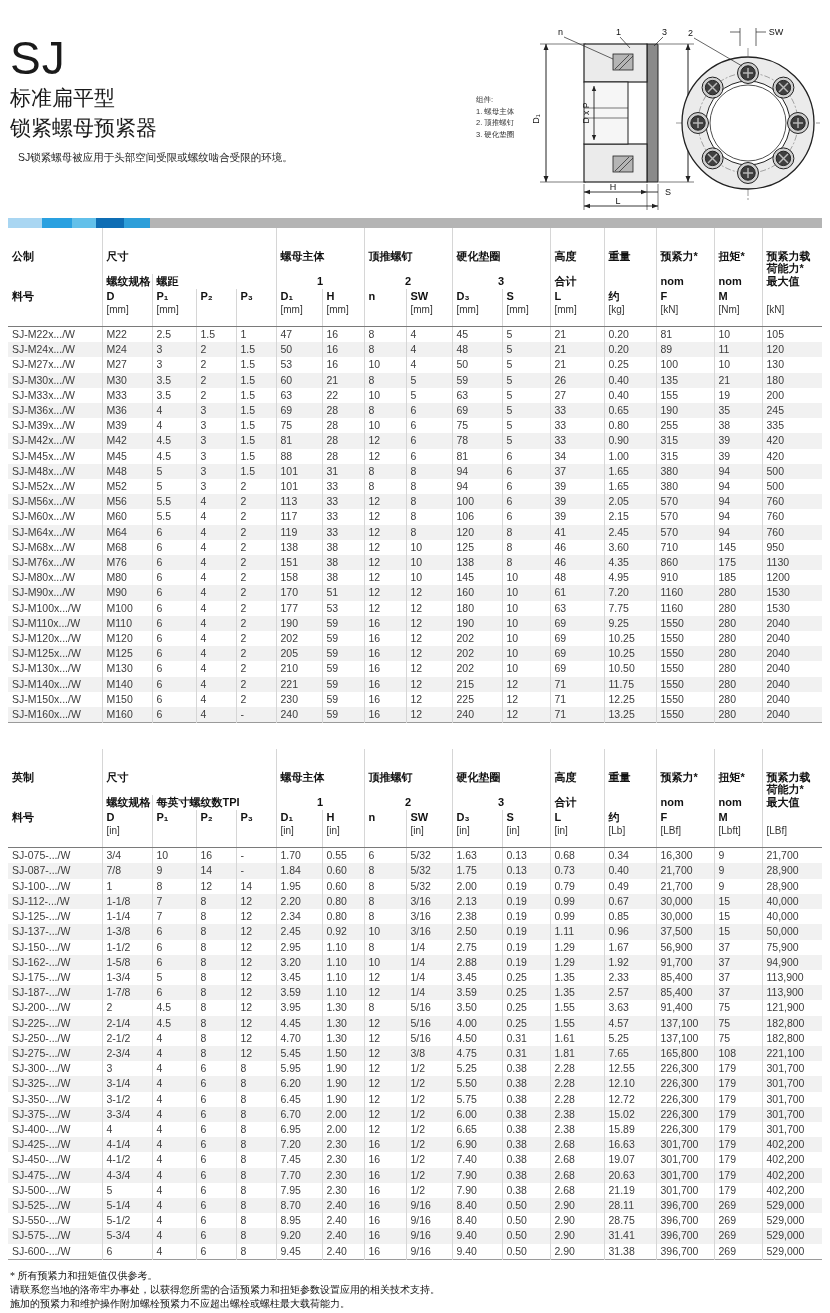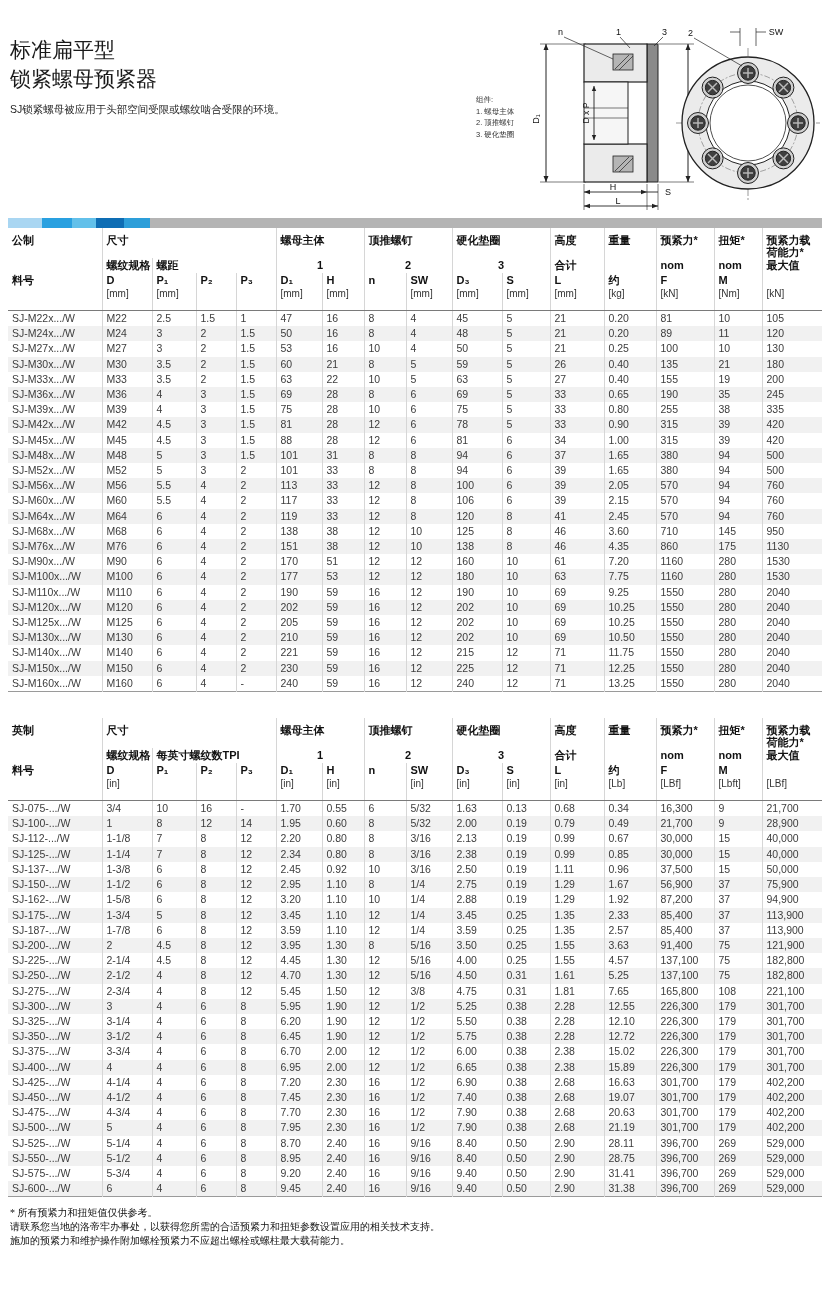--- a/index.html
+++ b/index.html
@@ -4,52 +4,53 @@
 <style>
   html,body { margin:0; padding:0; }
   body {
     width:830px; height:1313px; background:#ffffff; position:relative;
     font-family:"Liberation Sans", sans-serif; color:#1a1a1a; overflow:hidden;
   }
   .doc-header { position:relative; height:212px; }
   .title-block { position:absolute; left:10px; top:34px; }
   .product-code { font-size:46px; font-weight:normal; margin:0; letter-spacing:1px; line-height:1.05; }
   .subtitle { font-size:21px; font-weight:normal; margin:3px 0 0 0; line-height:1.25; }
-  .description { font-size:10.5px; margin:10px 0 0 0; color:#222; }
+  .description { font-size:10.5px; margin:10px 0 0 8px; color:#222; }
 
   .diagram-block { position:absolute; right:4px; top:24px; width:350px; height:186px; }
   .legend { position:absolute; left:0; top:70px; font-size:7.5px; color:#333; line-height:1.55; }
   .svg-section { position:absolute; left:52px; top:0; }
   .svg-front { position:absolute; right:2px; top:0; }
   svg text { font-family:"Liberation Sans", sans-serif; fill:#111; }
 
   .top-bar { margin:6px 8px 0 8px; height:10px; display:flex; }
   .top-bar div { height:100%; }
 
   .data-table { margin:0 8px; border-collapse:collapse; table-layout:fixed; width:814px; border-bottom:1px solid #9a9a9a; }
   .data-table th, .data-table td { text-align:left; }
   .data-table th { font-size:11px; font-weight:bold; padding:0 0 0 4px; vertical-align:top; color:#111; }
   .data-table th:not(:first-child), .data-table td:not(:first-child) { border-left:1px solid #d6d6d6; }
-  tr.hr0 th { padding-top:6px; line-height:12px; white-space:pre-line; height:24px; }
+  tr.hr0 th { padding-top:22px; line-height:12px; white-space:pre-line; height:24px; }
   tr.hr1 th { line-height:14px; height:15px; }
   tr.hr2 th { line-height:14px; height:15px; }
   tr.hr3 th { font-weight:normal; font-size:10px; color:#333; line-height:12px; padding-bottom:10px; border-bottom:1.5px solid #7a7a7a;margin-top:7px; }
   th.ctr { text-align:center; padding-left:0; }
   .data-table td { font-size:10.5px; color:#3c3c3c; padding:1px 0 1px 4px; line-height:13.2px; white-space:nowrap; overflow:hidden; }
   .data-table tbody tr:nth-child(even) td { background:#f1f1f1; }
   #imperial-table { margin-top:26px; }
 
   .footnotes { margin:9px 10px 0 10px; font-size:10px; line-height:1.4; color:#111; font-family:"Liberation Serif", serif; }
   .footnotes p { margin:0; }
 </style>
 </head>
 <body>
 
 <div class="doc-header">
   <div class="title-block">
+    <h1 class="product-code">SJ</h1>
     <h2 class="subtitle">标准扁平型</h2>
     <h2 class="subtitle">锁紧螺母预紧器</h2>
     <p class="description">SJ锁紧螺母被应用于头部空间受限或螺纹啮合受限的环境。</p>
   </div>
 
   <div class="diagram-block">
     <div class="legend">
       <div>组件:</div>
       <div>1. 螺母主体</div>
       <div>2. 顶推螺钉</div>
@@ -563,20 +564,38 @@
         <td>10</td>
         <td>138</td>
         <td>8</td>
         <td>46</td>
         <td>4.35</td>
         <td>860</td>
         <td>175</td>
         <td>1130</td>
       </tr>
       <tr>
+        <td>SJ-M80x.../W</td>
+        <td>M80</td>
+        <td>6</td>
+        <td>4</td>
+        <td>2</td>
+        <td>158</td>
+        <td>38</td>
+        <td>12</td>
+        <td>10</td>
+        <td>145</td>
+        <td>10</td>
+        <td>48</td>
+        <td>4.95</td>
+        <td>910</td>
+        <td>185</td>
+        <td>1200</td>
+      </tr>
+      <tr>
         <td>SJ-M90x.../W</td>
         <td>M90</td>
         <td>6</td>
         <td>4</td>
         <td>2</td>
         <td>170</td>
         <td>51</td>
         <td>12</td>
         <td>12</td>
         <td>160</td>
@@ -830,20 +849,38 @@
         <td>5/32</td>
         <td>1.63</td>
         <td>0.13</td>
         <td>0.68</td>
         <td>0.34</td>
         <td>16,300</td>
         <td>9</td>
         <td>21,700</td>
       </tr>
       <tr>
+        <td>SJ-087-.../W</td>
+        <td>7/8</td>
+        <td>9</td>
+        <td>14</td>
+        <td>-</td>
+        <td>1.84</td>
+        <td>0.60</td>
+        <td>8</td>
+        <td>5/32</td>
+        <td>1.75</td>
+        <td>0.13</td>
+        <td>0.73</td>
+        <td>0.40</td>
+        <td>21,700</td>
+        <td>9</td>
+        <td>28,900</td>
+      </tr>
+      <tr>
         <td>SJ-100-.../W</td>
         <td>1</td>
         <td>8</td>
         <td>12</td>
         <td>14</td>
         <td>1.95</td>
         <td>0.60</td>
         <td>8</td>
         <td>5/32</td>
         <td>2.00</td>
@@ -933,21 +970,21 @@
         <td>8</td>
         <td>12</td>
         <td>3.20</td>
         <td>1.10</td>
         <td>10</td>
         <td>1/4</td>
         <td>2.88</td>
         <td>0.19</td>
         <td>1.29</td>
         <td>1.92</td>
-        <td>87,200</td>
+        <td>91,700</td>
         <td>37</td>
         <td>94,900</td>
       </tr>
       <tr>
         <td>SJ-175-.../W</td>
         <td>1-3/4</td>
         <td>5</td>
         <td>8</td>
         <td>12</td>
         <td>3.45</td>

